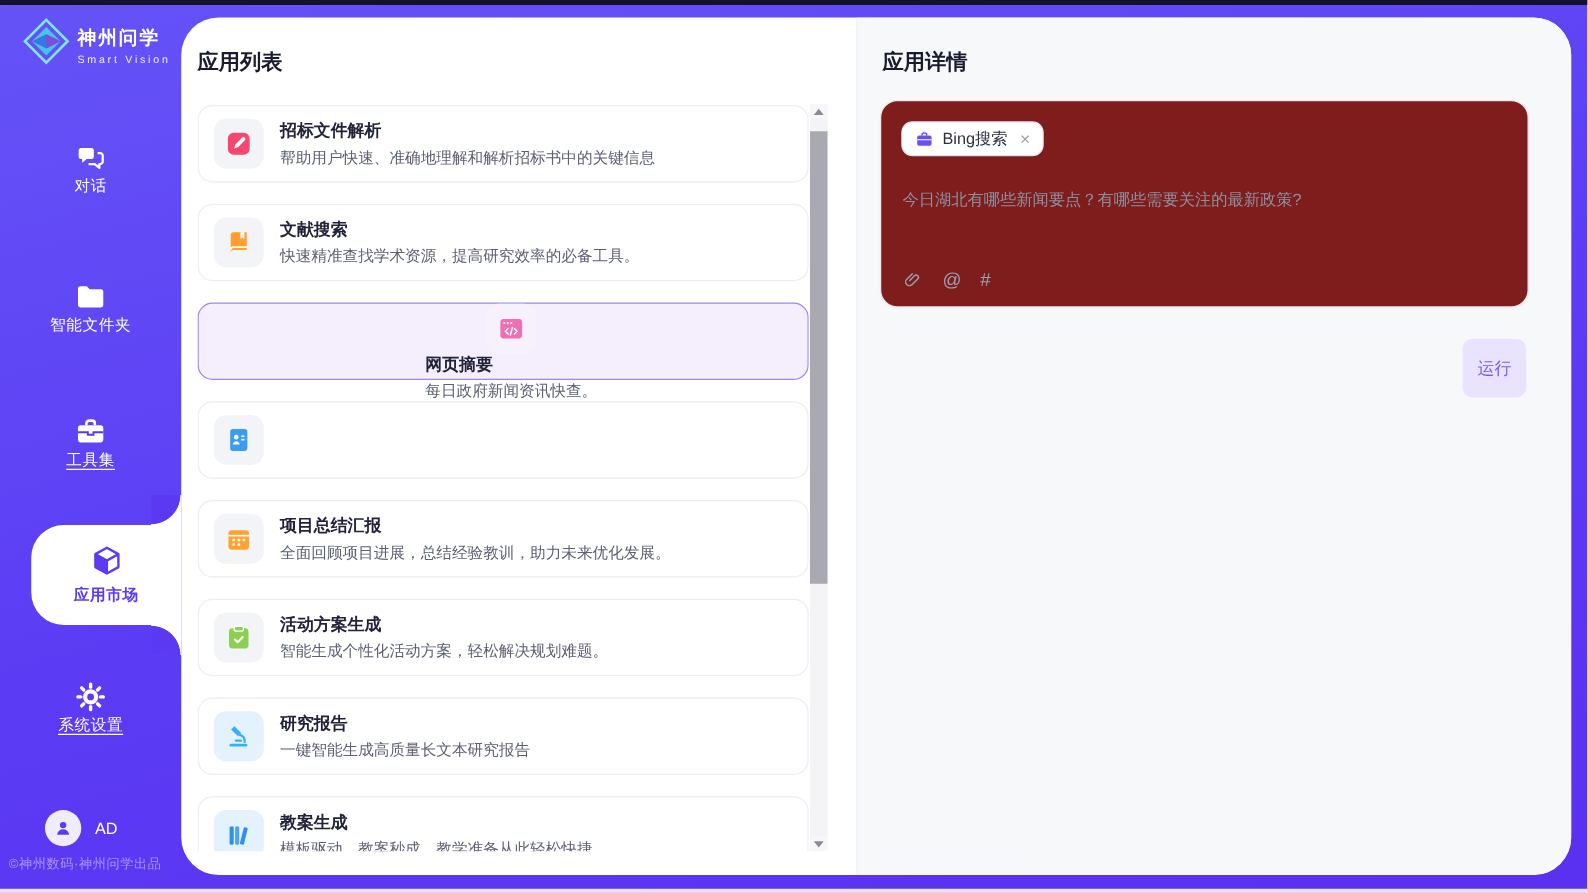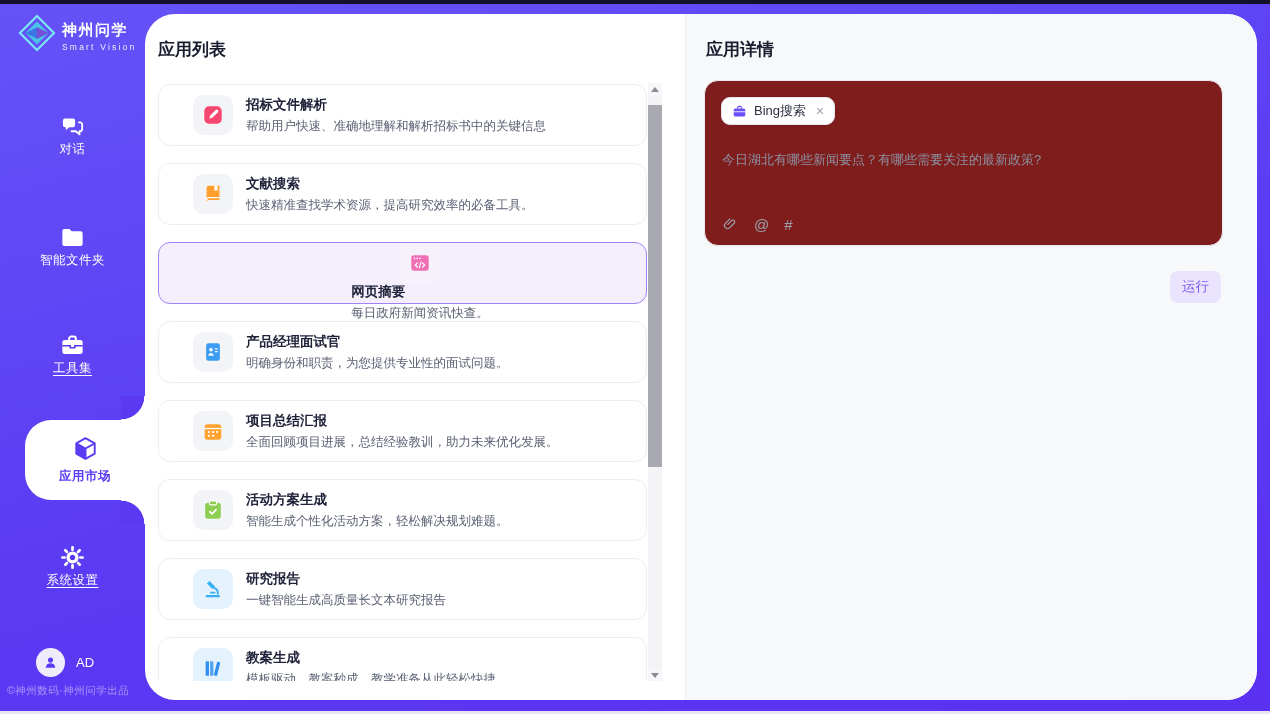--- a/index.html
+++ b/index.html
@@ -47,21 +47,21 @@
 
   
   .panel { position:absolute; left:145px; top:14px; width:1112px; height:686px;
            background:#fff; border-radius:30px; overflow:hidden; }
   .sec-title { position:absolute; left:13px; top:24px; margin:0; font-size:17px;
                font-weight:700; color:#191b2e; }
 
   .list-section { position:absolute; left:0; top:0; width:540px; height:100%; }
   .cards { position:absolute; left:13px; top:70px; width:489px; height:597px; overflow:hidden; }
   .card { position:relative; height:62px; margin-bottom:17px; border:1px solid #ededf2;
-          border-radius:12px; background:#fff; display:flex; align-items:center; cursor:pointer;padding-left:22px; }
+          border-radius:12px; background:#fff; display:flex; align-items:center; cursor:pointer; }
   .card.selected { background:#f5eefd; border:1.5px solid #a084f7;flex-direction:column; }
   .tile { width:40px; height:40px; border-radius:10px; background:#f3f4f7; margin-left:12px;
           display:flex; align-items:center; justify-content:center; flex:none; }
   .tile svg { width:22px; height:22px; display:block; }
   .meta { margin-left:13px; min-width:0; }
   .name { font-size:13.5px; font-weight:700; color:#20233a; }
   .desc { font-size:12.5px; color:#5a6173; margin-top:4px; white-space:nowrap; }
 
   .sb { position:absolute; left:503px; top:69px; width:14px; height:598px;
         background:#f7f7f9; display:flex; flex-direction:column; }
@@ -83,21 +83,21 @@
          box-shadow:0 1px 2px rgba(20,20,40,.04); cursor:pointer; }
   .tag-ic svg { width:15px; height:15px; display:block; }
   .tag-label { font-size:13px; color:#2c3040; }
   .tag-x { font-size:14px; color:#9aa0ab; margin-left:3px; cursor:pointer; line-height:1; }
   .prompt { position:absolute; left:17px; top:70px; right:20px; font-size:13px; color:#8b91a0; cursor:text; }
   .comp-icons { position:absolute; left:17px; top:135px; display:flex; align-items:center; gap:15px;
                 color:#9ba1ad; }
   .ci { cursor:pointer; }
   .ci svg { width:17px; height:17px; display:block; }
   .ci.glyph { font-size:15px; line-height:17px; }
-  .run-btn { position:absolute; top:257px; right:36px; width:51px; height:32px; background:#eae3fd;
+  .run-btn { position:absolute; top:257px; right:36px; width:51px; height:47px; background:#eae3fd;
              color:#7a58f8; font-size:13.5px; border:none; border-radius:8px; cursor:pointer;
              font-family:inherit; }
 </style>
 </head>
 <body>
 
 <div class="page">
   <div class="topbar"></div>
 
   <aside class="sidebar">
@@ -243,24 +243,20 @@
               <span class="app-icon">
                 <svg viewBox="0 0 24 24">
                   <rect x="4.5" y="2.5" width="15" height="19" rx="2.5" fill="#3b9df2"></rect>
                   <circle cx="9.8" cy="9.5" r="2" fill="#fff"></circle>
                   <path d="M6.8 16c.3-2 1.6-3 3-3s2.7 1 3 3z" fill="#fff"></path>
                   <rect x="14" y="8" width="3.2" height="1.4" rx=".7" fill="#fff"></rect>
                   <rect x="14" y="11" width="3.2" height="1.4" rx=".7" fill="#fff"></rect>
                 </svg>
               </span>
             </span>
-    <div class="meta">
-      <div class="name">产品经理面试官</div>
-      <div class="desc">明确身份和职责，为您提供专业性的面试问题。</div>
-    </div>
   </div>
           <div class="card">
     <span class="tile" style="background: rgb(243, 244, 247);">
               <span class="app-icon">
                 <svg viewBox="0 0 24 24">
                   <rect x="3" y="4.5" width="18" height="17" rx="3" fill="#ffa22e"></rect>
                   <rect x="3" y="8.6" width="18" height="1.4" fill="#fff"></rect>
                   <g fill="#fff">
                     <rect x="6.5" y="12" width="2.2" height="2.2" rx=".5"></rect>
                     <rect x="11" y="12" width="2.2" height="2.2" rx=".5"></rect>

